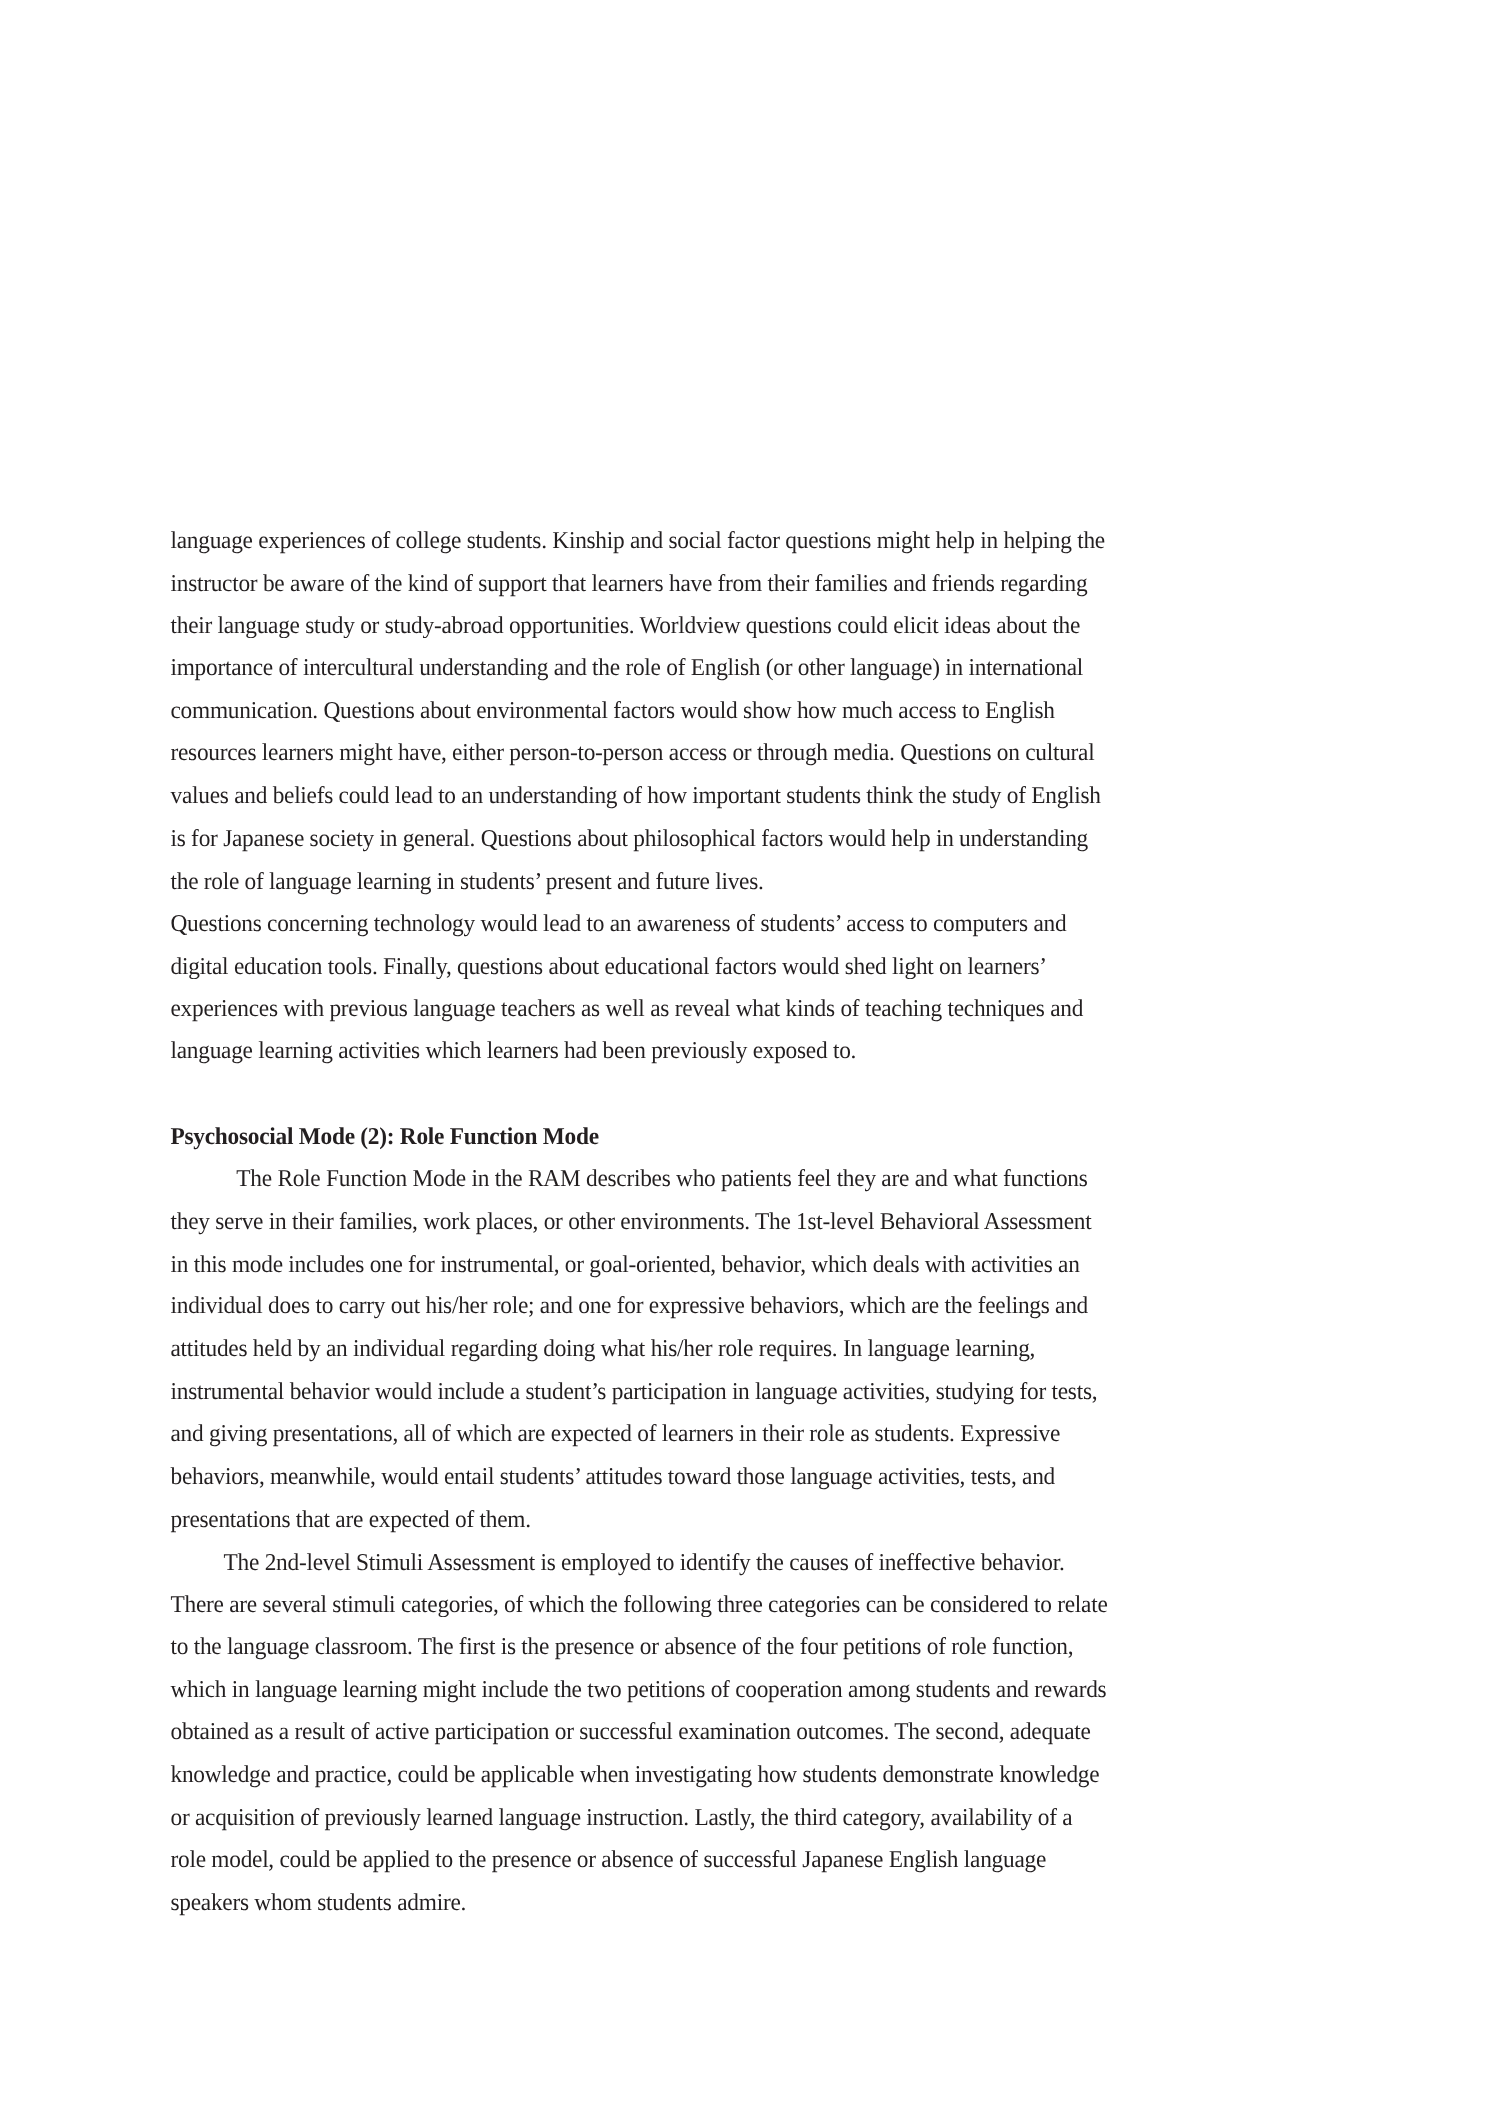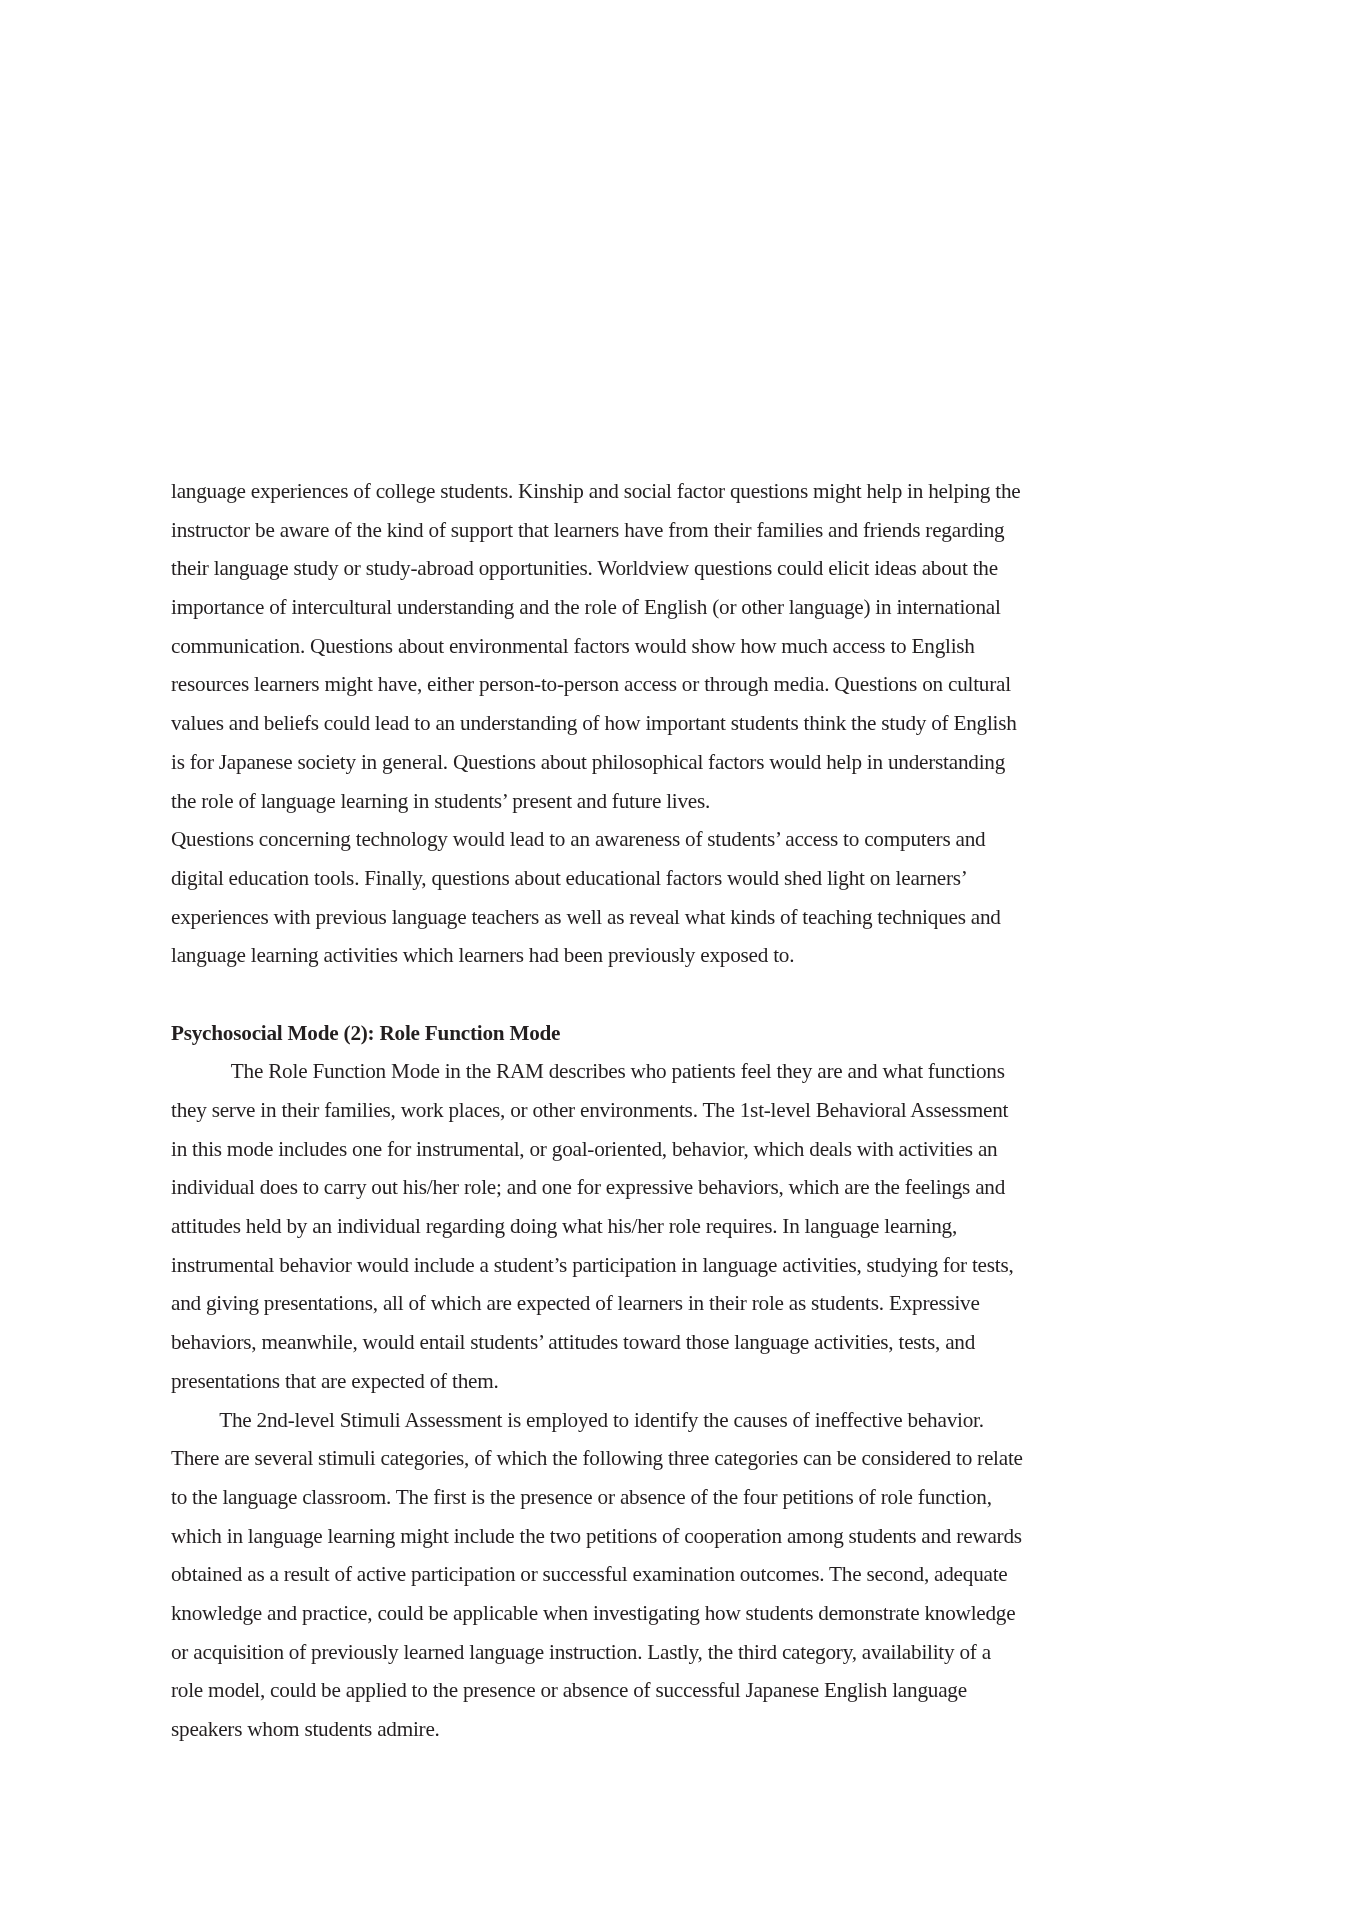--- a/index.html
+++ b/index.html
@@ -13,21 +13,20 @@
       position: relative;
       overflow: hidden;
       font-family: "Liberation Serif", "DejaVu Serif", serif;
       color: #231f20;
     }
     .page {
       position: absolute;
       left: 155px;
       top: 472px;
       width: 1040px;
-      margin-left: 16px;
     }
     .line {
       font-size: 22px;
       line-height: 38.7px;
       height: 38.7px;
       white-space: nowrap;
       letter-spacing: -0.25px;
       transform: scaleX(0.965);
       transform-origin: left center;
     }

